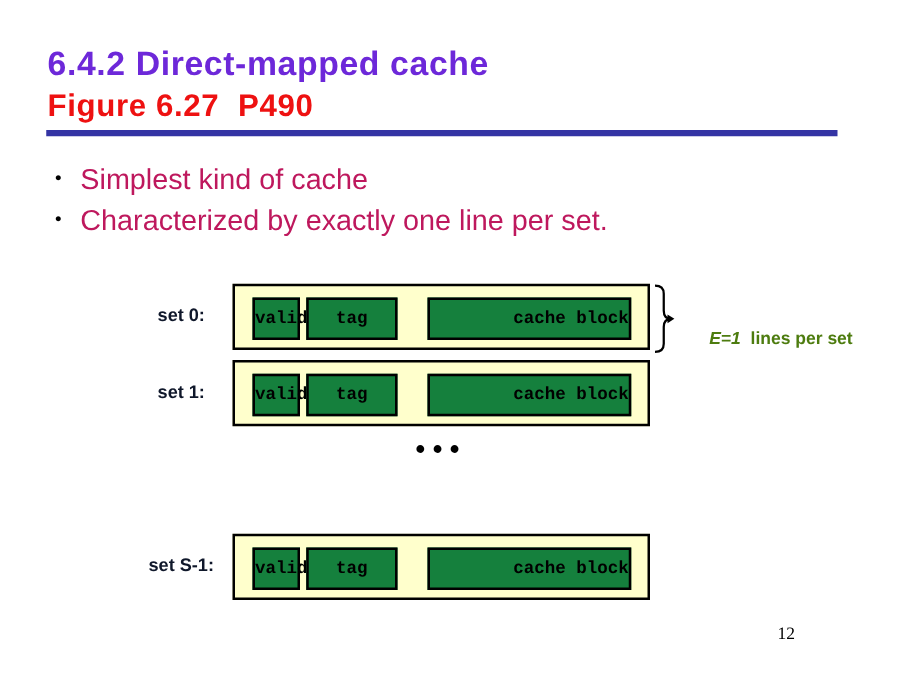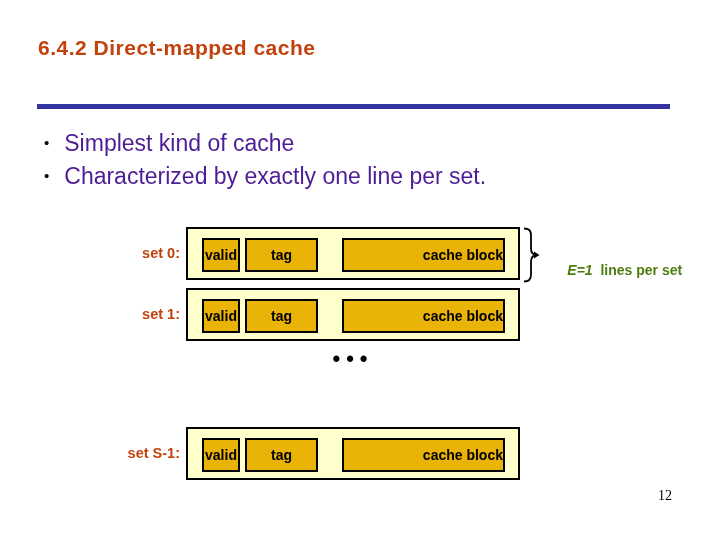--- a/index.html
+++ b/index.html
@@ -9,23 +9,23 @@
     width: 720px;
     height: 540px;
     background: #ffffff;
     overflow: hidden;
     font-family: "Liberation Sans", sans-serif;
   }
   .title {
     position: absolute;
     left: 38px;
     top: 36px;
-    font-size: 21px;
-    font-weight: bold;
-    color: #c2410c;
+    font-size: 27px;
+    font-weight: bold;
+    color: #6d28d9;
     letter-spacing: 0.5px;
     white-space: pre;
     text-align: right;
   }
   .subtitle {
     position: absolute;
     left: 38px;
     top: 71px;
     font-size: 25px;
     font-weight: bold;
@@ -54,67 +54,68 @@
   }
   .bullet-char {
     font-size: 15px;
     line-height: 30px;
     margin-right: 15px;
     color: #000;
   }
   .bullet-text {
     font-size: 23px;
     line-height: 30px;
-    color: #4c1d95;
+    color: #be185d;
     white-space: pre;
   }
   .diagram { position: absolute; left: 0; top: 0; width: 720px; height: 540px; }
   .cache-row {
     position: absolute;
     left: 110px;
     width: 480px;
     height: 53px;
   }
   .row-set0 { top: 227px; }
   .row-set1 { top: 288px; }
   .row-setS { top: 385px; margin-top: 42px; }
   .row-label {
     position: absolute;
     left: 0;
     top: 0;
     width: 70px;
     height: 53px;
     line-height: 53px;
-    text-align: right;
+    text-align: center;
     font-size: 14.5px;
     font-weight: bold;
-    color: #c2410c;
+    color: #0f172a;
     white-space: nowrap;
   }
   .row-box {
     position: absolute;
     left: 76px;
     top: 0;
     width: 330px;
     height: 49px;
     background: #ffffcc;
     border: 2px solid #000000;
   }
   .cell {
     position: absolute;
     top: 9px;
     height: 30px;
     line-height: 30px;
-    background: #eab308;
+    background: #15803d;
     border: 2px solid #000000;
     text-align: center;
     font-size: 14px;
     font-weight: bold;
     color: #000;
     white-space: nowrap;
+    font-family: Liberation Mono, monospace;
   }
   .cell-valid { left: 14px; width: 34px; }
   .cell-tag   { left: 57px; width: 69px; }
   .cell-block { left: 154px; width: 159px; text-align: right; }
   .dots {
     position: absolute;
     left: 186px;
     top: 346px;
     width: 334px;
     text-align: center;
@@ -134,33 +135,33 @@
     top: 246px;
     font-size: 14px;
     font-weight: bold;
     color: #4d7c0f;
     white-space: pre;
   }
   .e-term { font-style: italic; }
   .page-number {
     position: absolute;
     left: 622px;
-    top: 488px;
+    top: 500px;
     font-family: "Liberation Serif", serif;
     font-size: 14px;
     color: #000;
-    margin-left: 36px;
   }
 </style>
 </head>
 <body>
 
 <div class="slide">
 
   <div class="title">6.4.2 Direct-mapped cache</div>
+  <div class="subtitle">Figure 6.27  P490</div>
   <div class="rule"></div>
 
   <ul class="bullets">
     <li>
       <span class="bullet-char">•</span>
       <span class="bullet-text">Simplest kind of cache</span>
     </li>
     <li>
       <span class="bullet-char">•</span>
       <span class="bullet-text">Characterized by exactly one line per set.</span>

